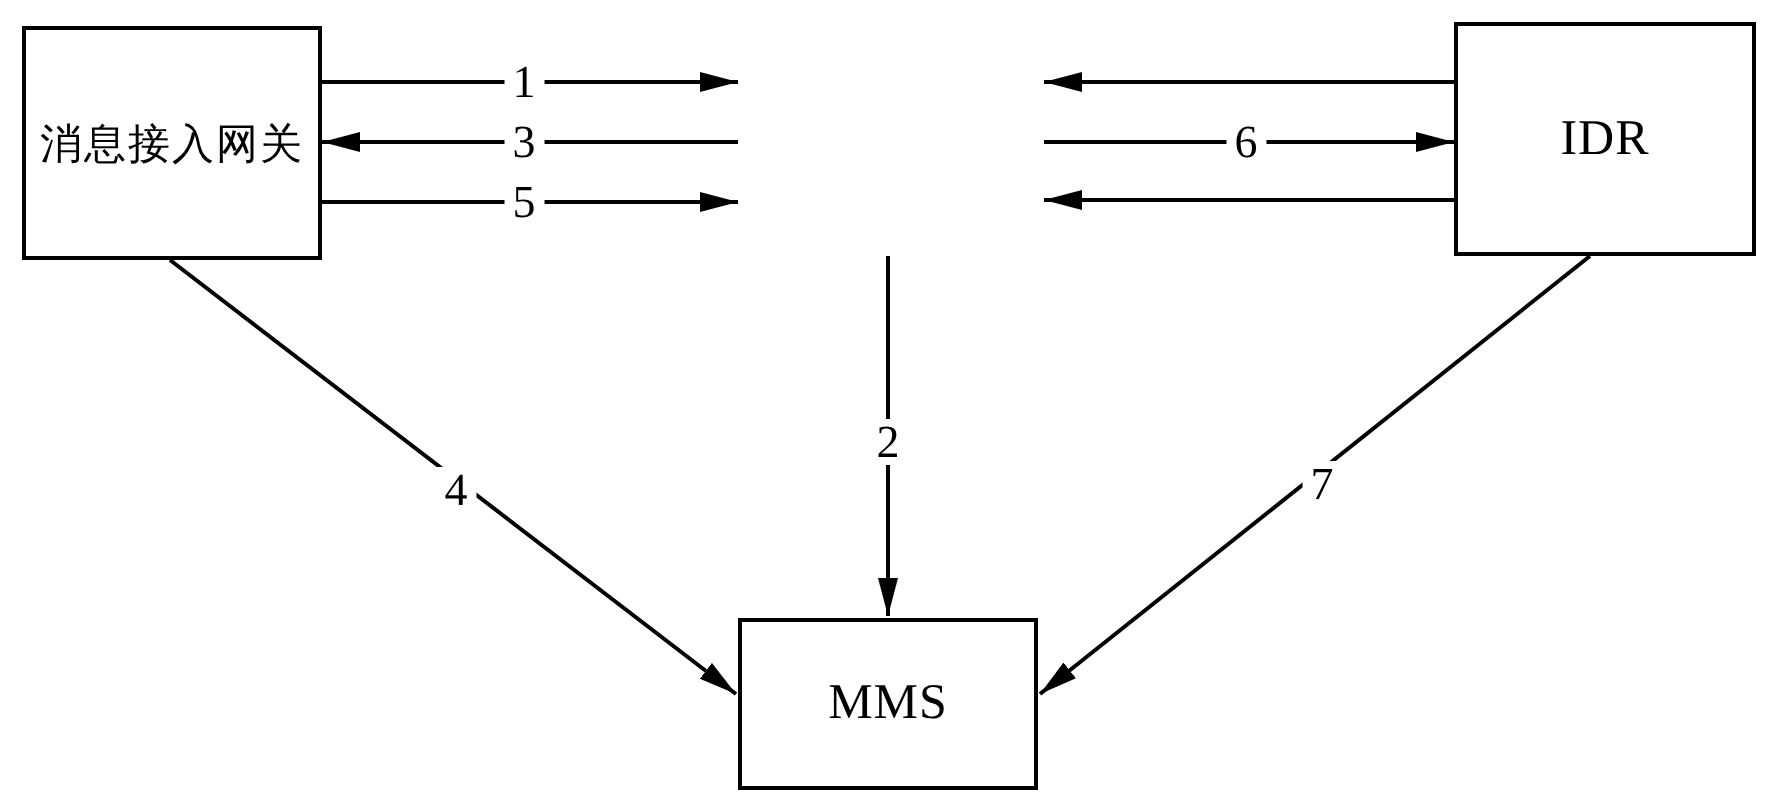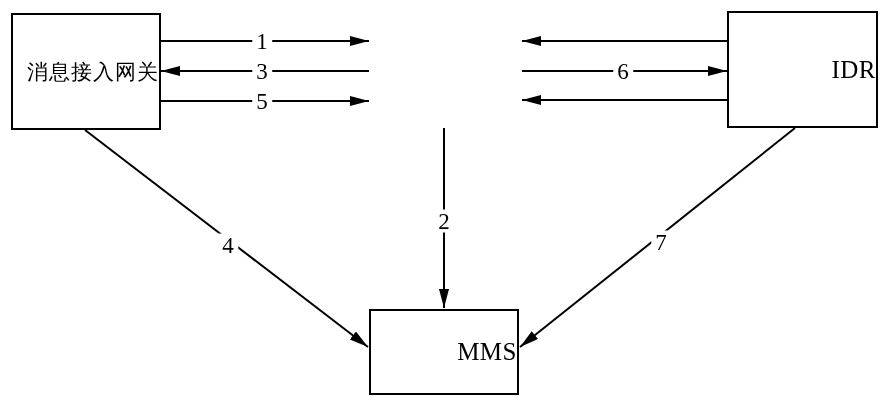--- a/index.html
+++ b/index.html
@@ -22,21 +22,21 @@
     width: 891px;
     height: 406px;
   }
   .node {
     position: absolute;
     box-sizing: border-box;
     border: 2px solid #000000;
     background: #ffffff;
     display: flex;
     align-items: center;
-    justify-content: flex-end;
+    justify-content: center;
     color: #000000;
     text-align: center;
   }
   .node-latin {
     font-size: 25px;
     letter-spacing: 0.5px;
   }
   .node-cjk {
     font-size: 21px;
     letter-spacing: 1px;

